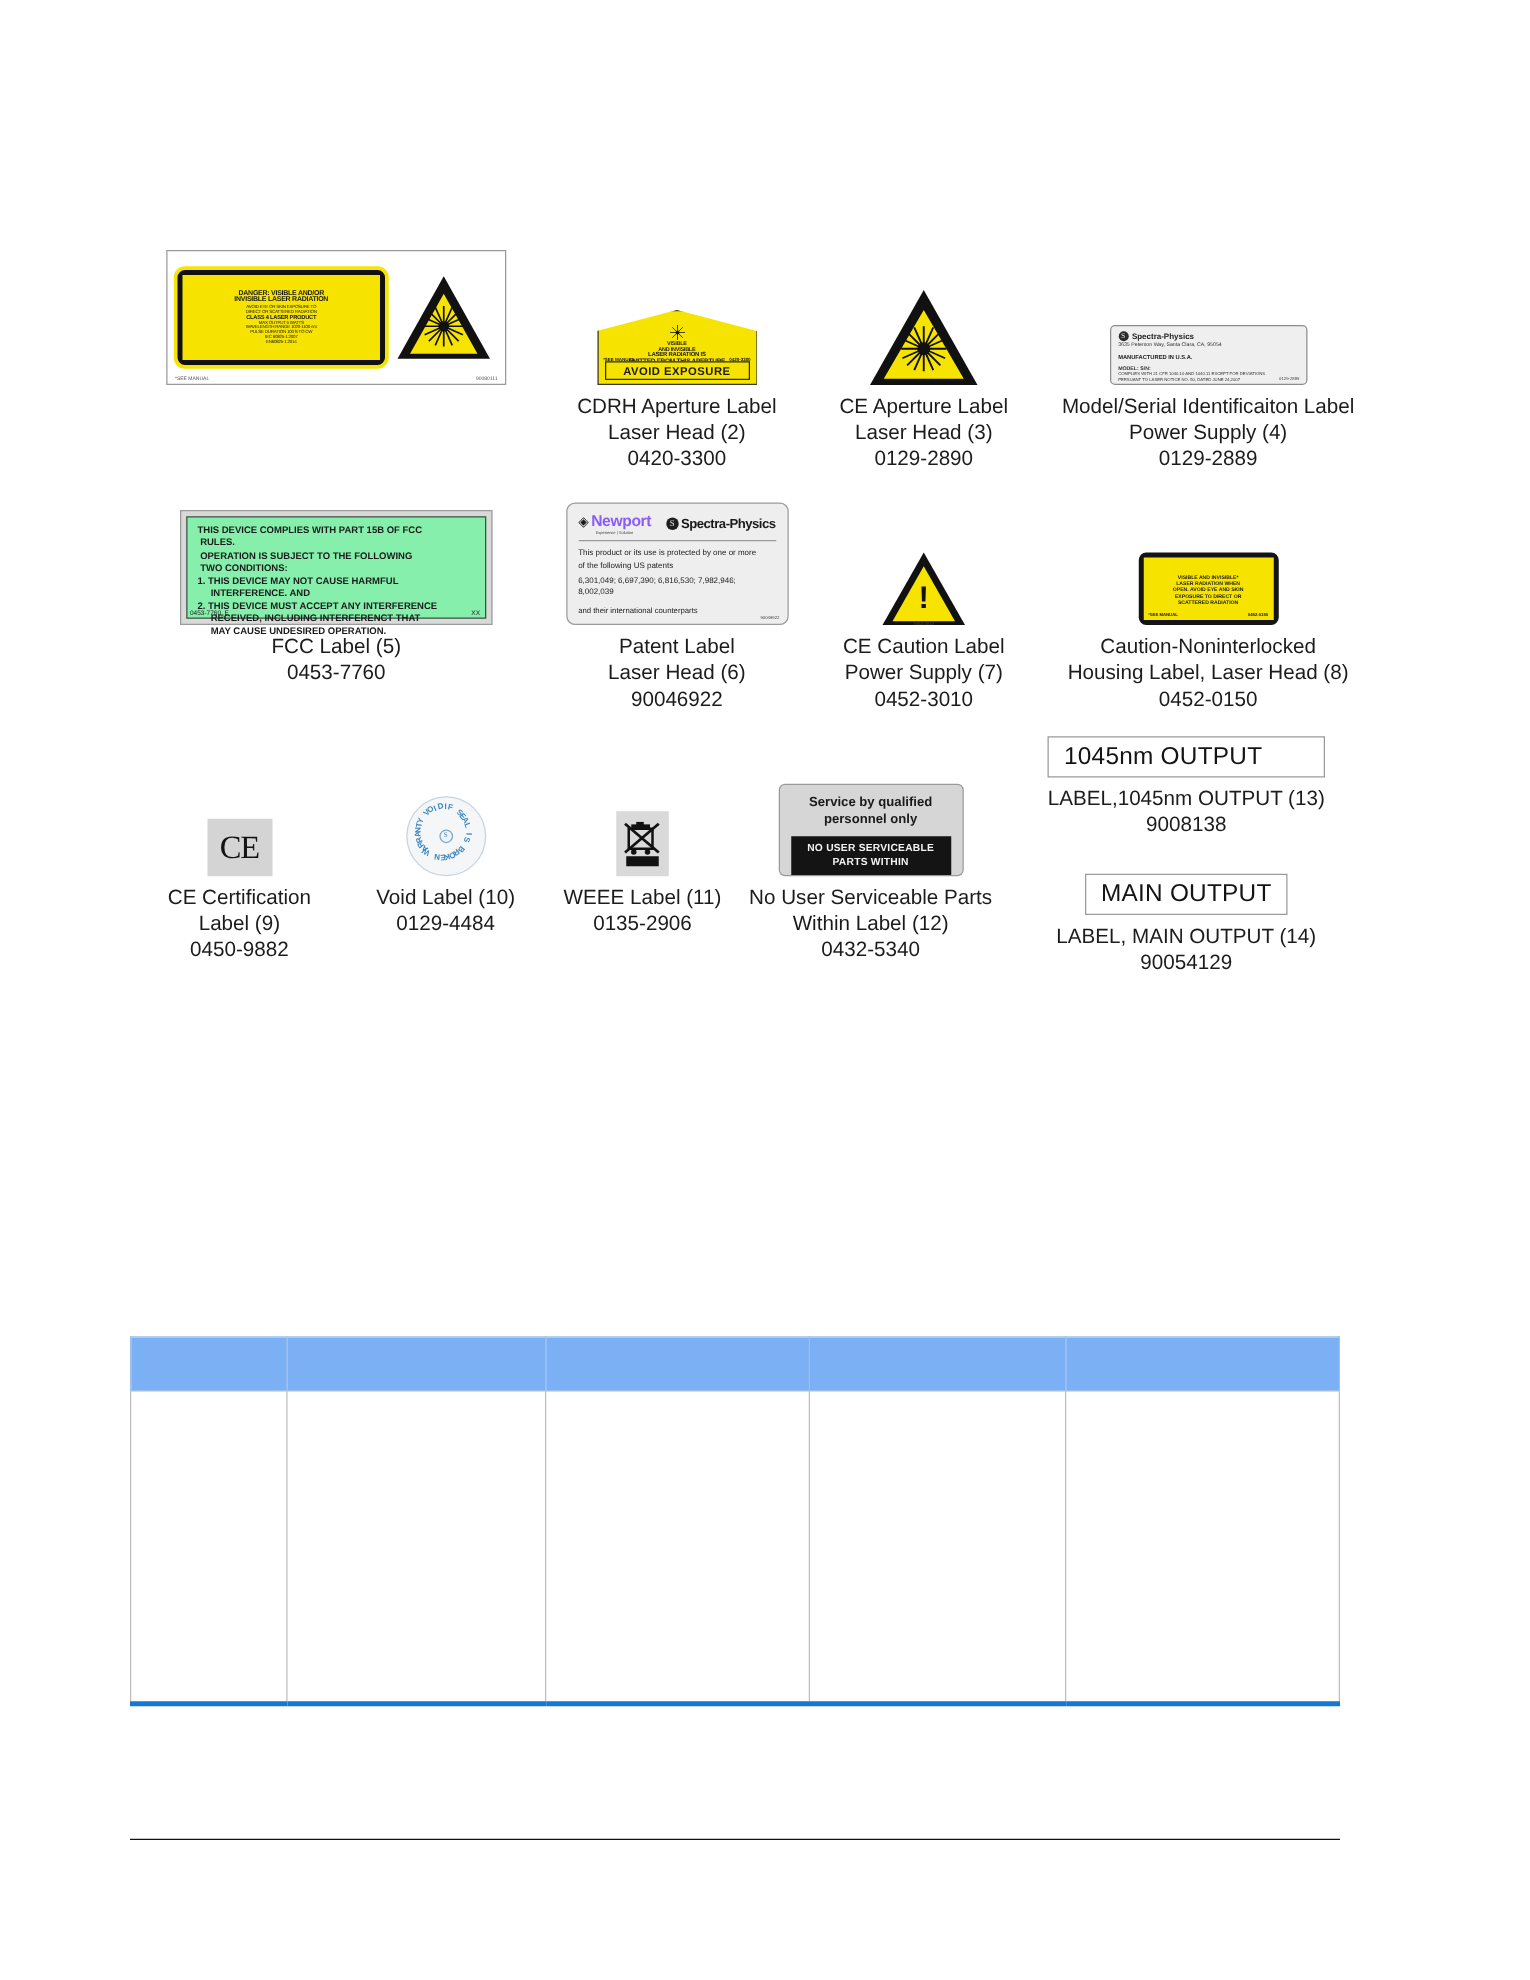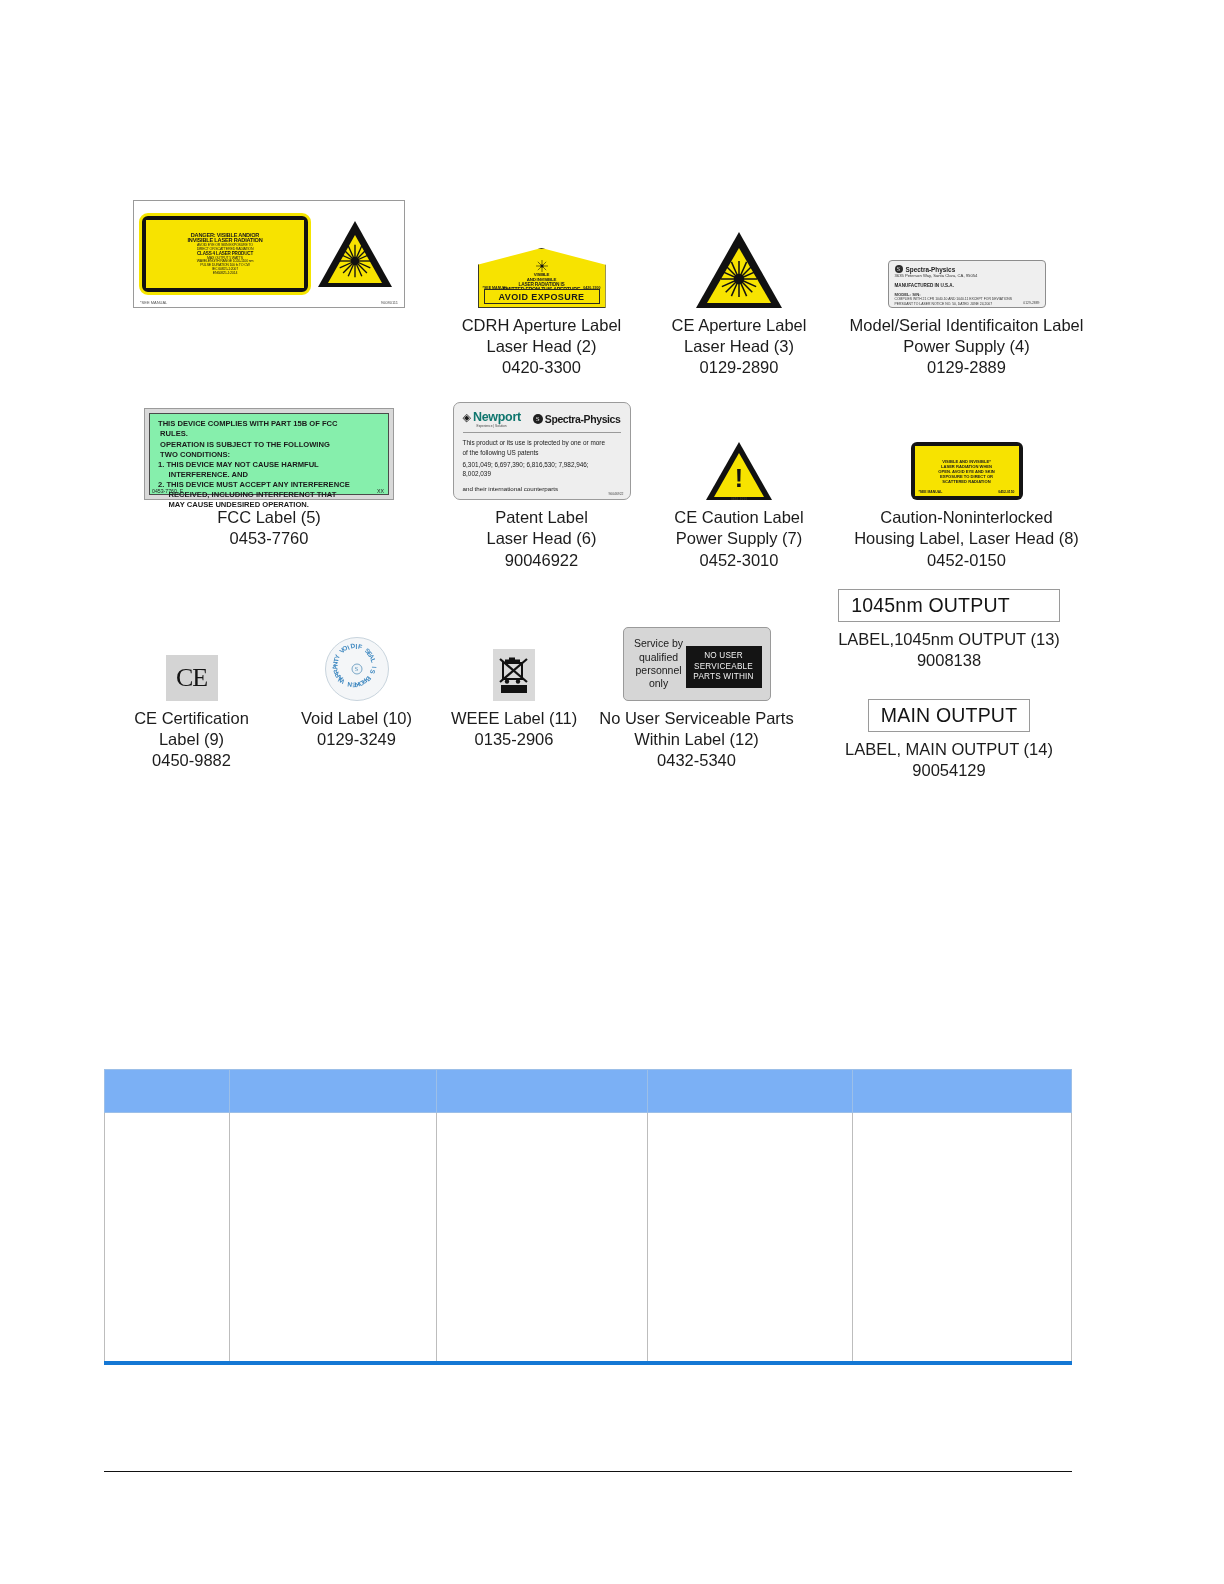--- a/index.html
+++ b/index.html
@@ -187,21 +187,21 @@
     padding: 7px 9px;
   }
   .patent-head {
     display: flex; align-items: center; justify-content: space-between;
     border-bottom: 1px solid #9a9a9a;
     padding-bottom: 4px;
   }
   .newport-mark { display: flex; flex-direction: column; align-items: flex-start; }
   .np-row { display: flex; align-items: center; gap: 2px; }
   .np-glyph { font-size: 11px; color: #1a1a1a; font-family: "Liberation Serif", serif; }
-  .np-name { font-size: 12.5px; font-weight: bold; color: #0f766e; letter-spacing: -0.3px; }
+  .np-name { font-size: 12.5px; font-weight: bold; color: #8b5cf6; letter-spacing: -0.3px; }
   .np-sub { font-size: 3.2px; color: #444; margin-left: 14px; }
   .sp-mark { display: flex; align-items: center; gap: 2px; }
   .sp-circ {
     width: 10px; height: 10px; border-radius: 50%;
     background: #1f1f1f; color: #eee; font-size: 7px;
     text-align: center; line-height: 10px;
     font-family: "Liberation Serif", serif;
   }
   .sp-name { font-size: 10.5px; font-weight: bold; color: #1a1a1a; letter-spacing: -0.4px; }
   .patent-body { font-size: 6.4px; color: #1a1a1a; line-height: 1.45; margin-top: 5px; white-space: pre-line; }
@@ -292,21 +292,21 @@
   .weee-bar { position: absolute; left: 2px; right: 2px; bottom: 0; height: 8px; background: #111; }
 
   
   .nouser {
     width: 148px; height: 74px;
     background: #d6d6d6;
     border: 1px solid #9a9a9a;
     border-radius: 5px;
     box-sizing: border-box;
     padding: 8px 8px;
-    display: flex; flex-direction: row; align-items: center;
+    display: flex; flex-direction: column; align-items: center; font-weight: bold;
   }
   .nouser-top { font-size: 10.5px; text-align: center; color: #1a1a1a; line-height: 1.25; white-space: pre-line; }
   .nouser-bar {
     margin-top: 7px;
     width: 128px; padding: 5px 0;
     background: #141414; color: #f2f2f2;
     font-size: 8.2px; text-align: center; line-height: 1.3;
     white-space: pre-line; letter-spacing: .2px;
   }
 
@@ -625,21 +625,21 @@
                 <span class="vs-char" style="left: 8.26523px; top: 27.5172px; transform: translate(-50%, -50%) rotate(278.71deg);">T</span>
                 <span class="vs-char" style="left: 9.4317px; top: 23.012px; transform: translate(-50%, -50%) rotate(290.323deg);">Y</span>
                 <span class="vs-char" style="left: 14.3298px; top: 15.1538px; transform: translate(-50%, -50%) rotate(313.548deg);">V</span>
                 <span class="vs-char" style="left: 17.8608px; top: 12.1224px; transform: translate(-50%, -50%) rotate(325.161deg);">O</span>
                 <span class="vs-char" style="left: 21.9298px; top: 9.86397px; transform: translate(-50%, -50%) rotate(336.774deg);">I</span>
                 <span class="vs-char" style="left: 26.3701px; top: 8.47081px; transform: translate(-50%, -50%) rotate(348.387deg);">D</span>
               </div>
           </div>
         </div>
         <div class="caption">Void Label (10)
-0129-3249</div>
+0129-4484</div>
       </div>
 
       <div class="lcell" style="width:160px;">
         <div class="art" style="height:80px;">
           <div class="weee">
             <div class="weee-bin">
               <svg width="30" height="28" viewBox="0 0 30 28" style="position:absolute;top:0;left:0;">
                 <rect x="4" y="6" width="19" height="16" fill="none" stroke="#111" stroke-width="2"></rect>
                 <rect x="6" y="2.5" width="15" height="3" fill="#111"></rect>
                 <rect x="10" y="0.5" width="6" height="2.5" fill="#111"></rect>

